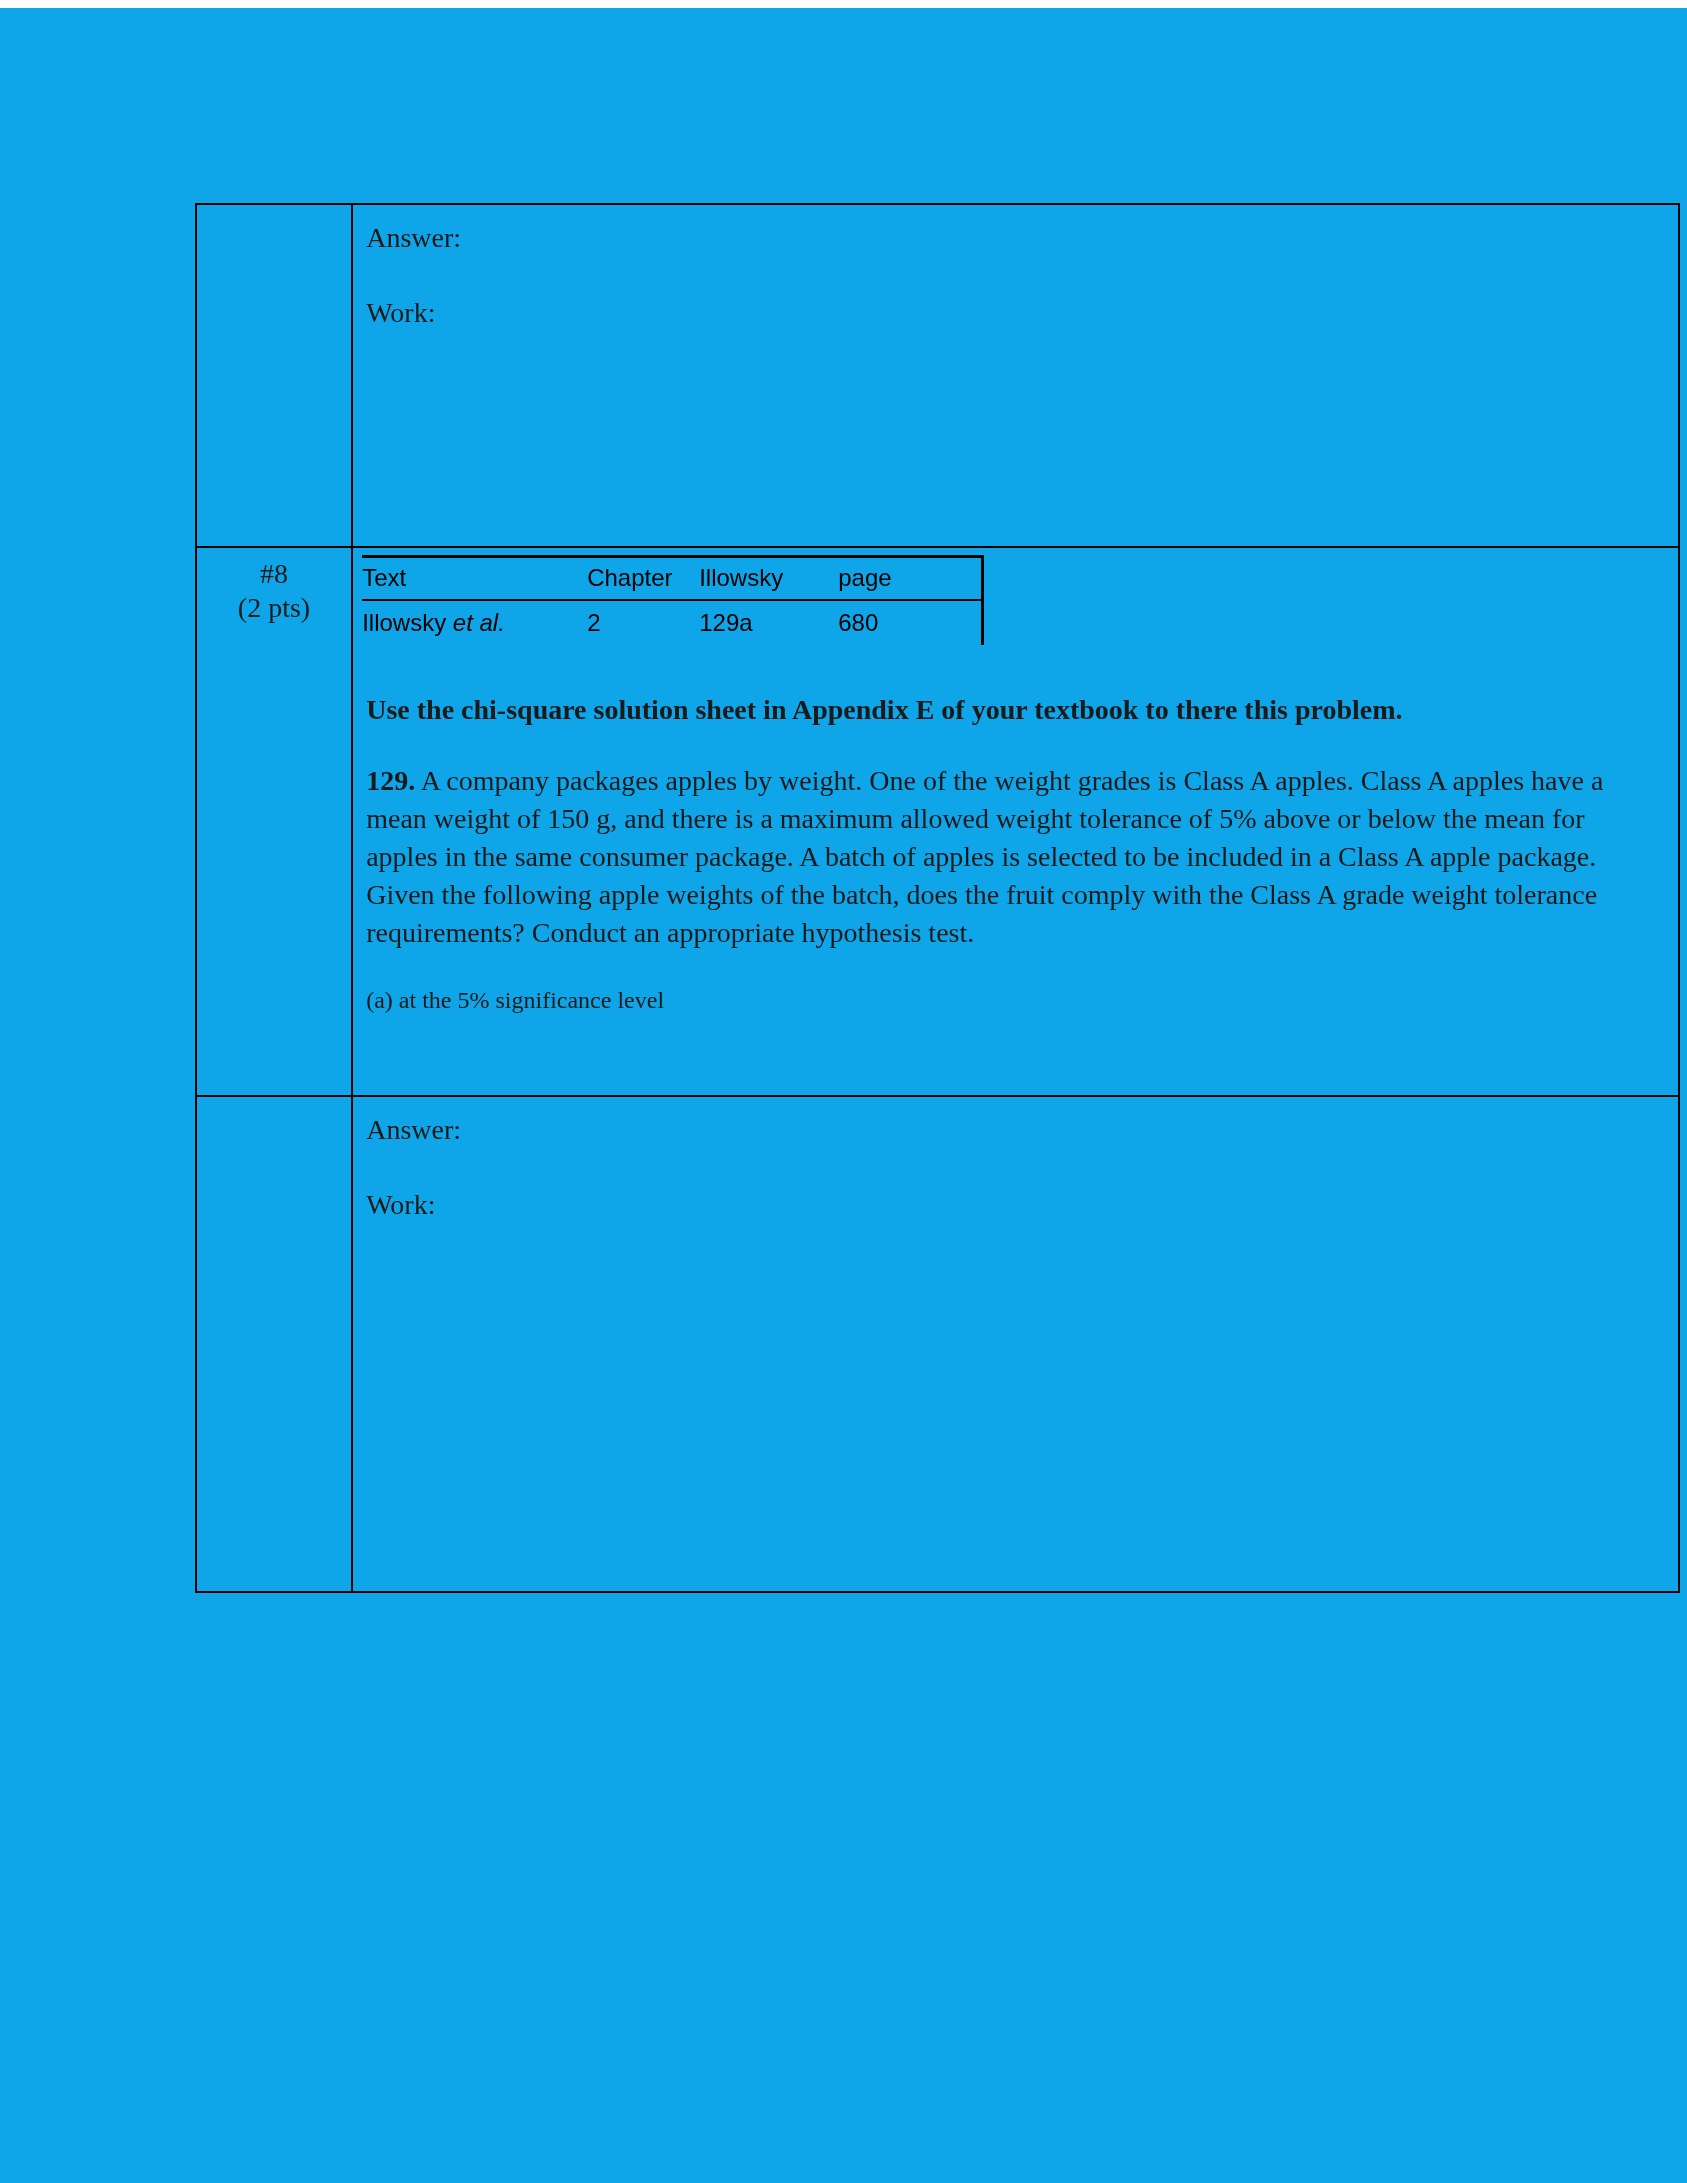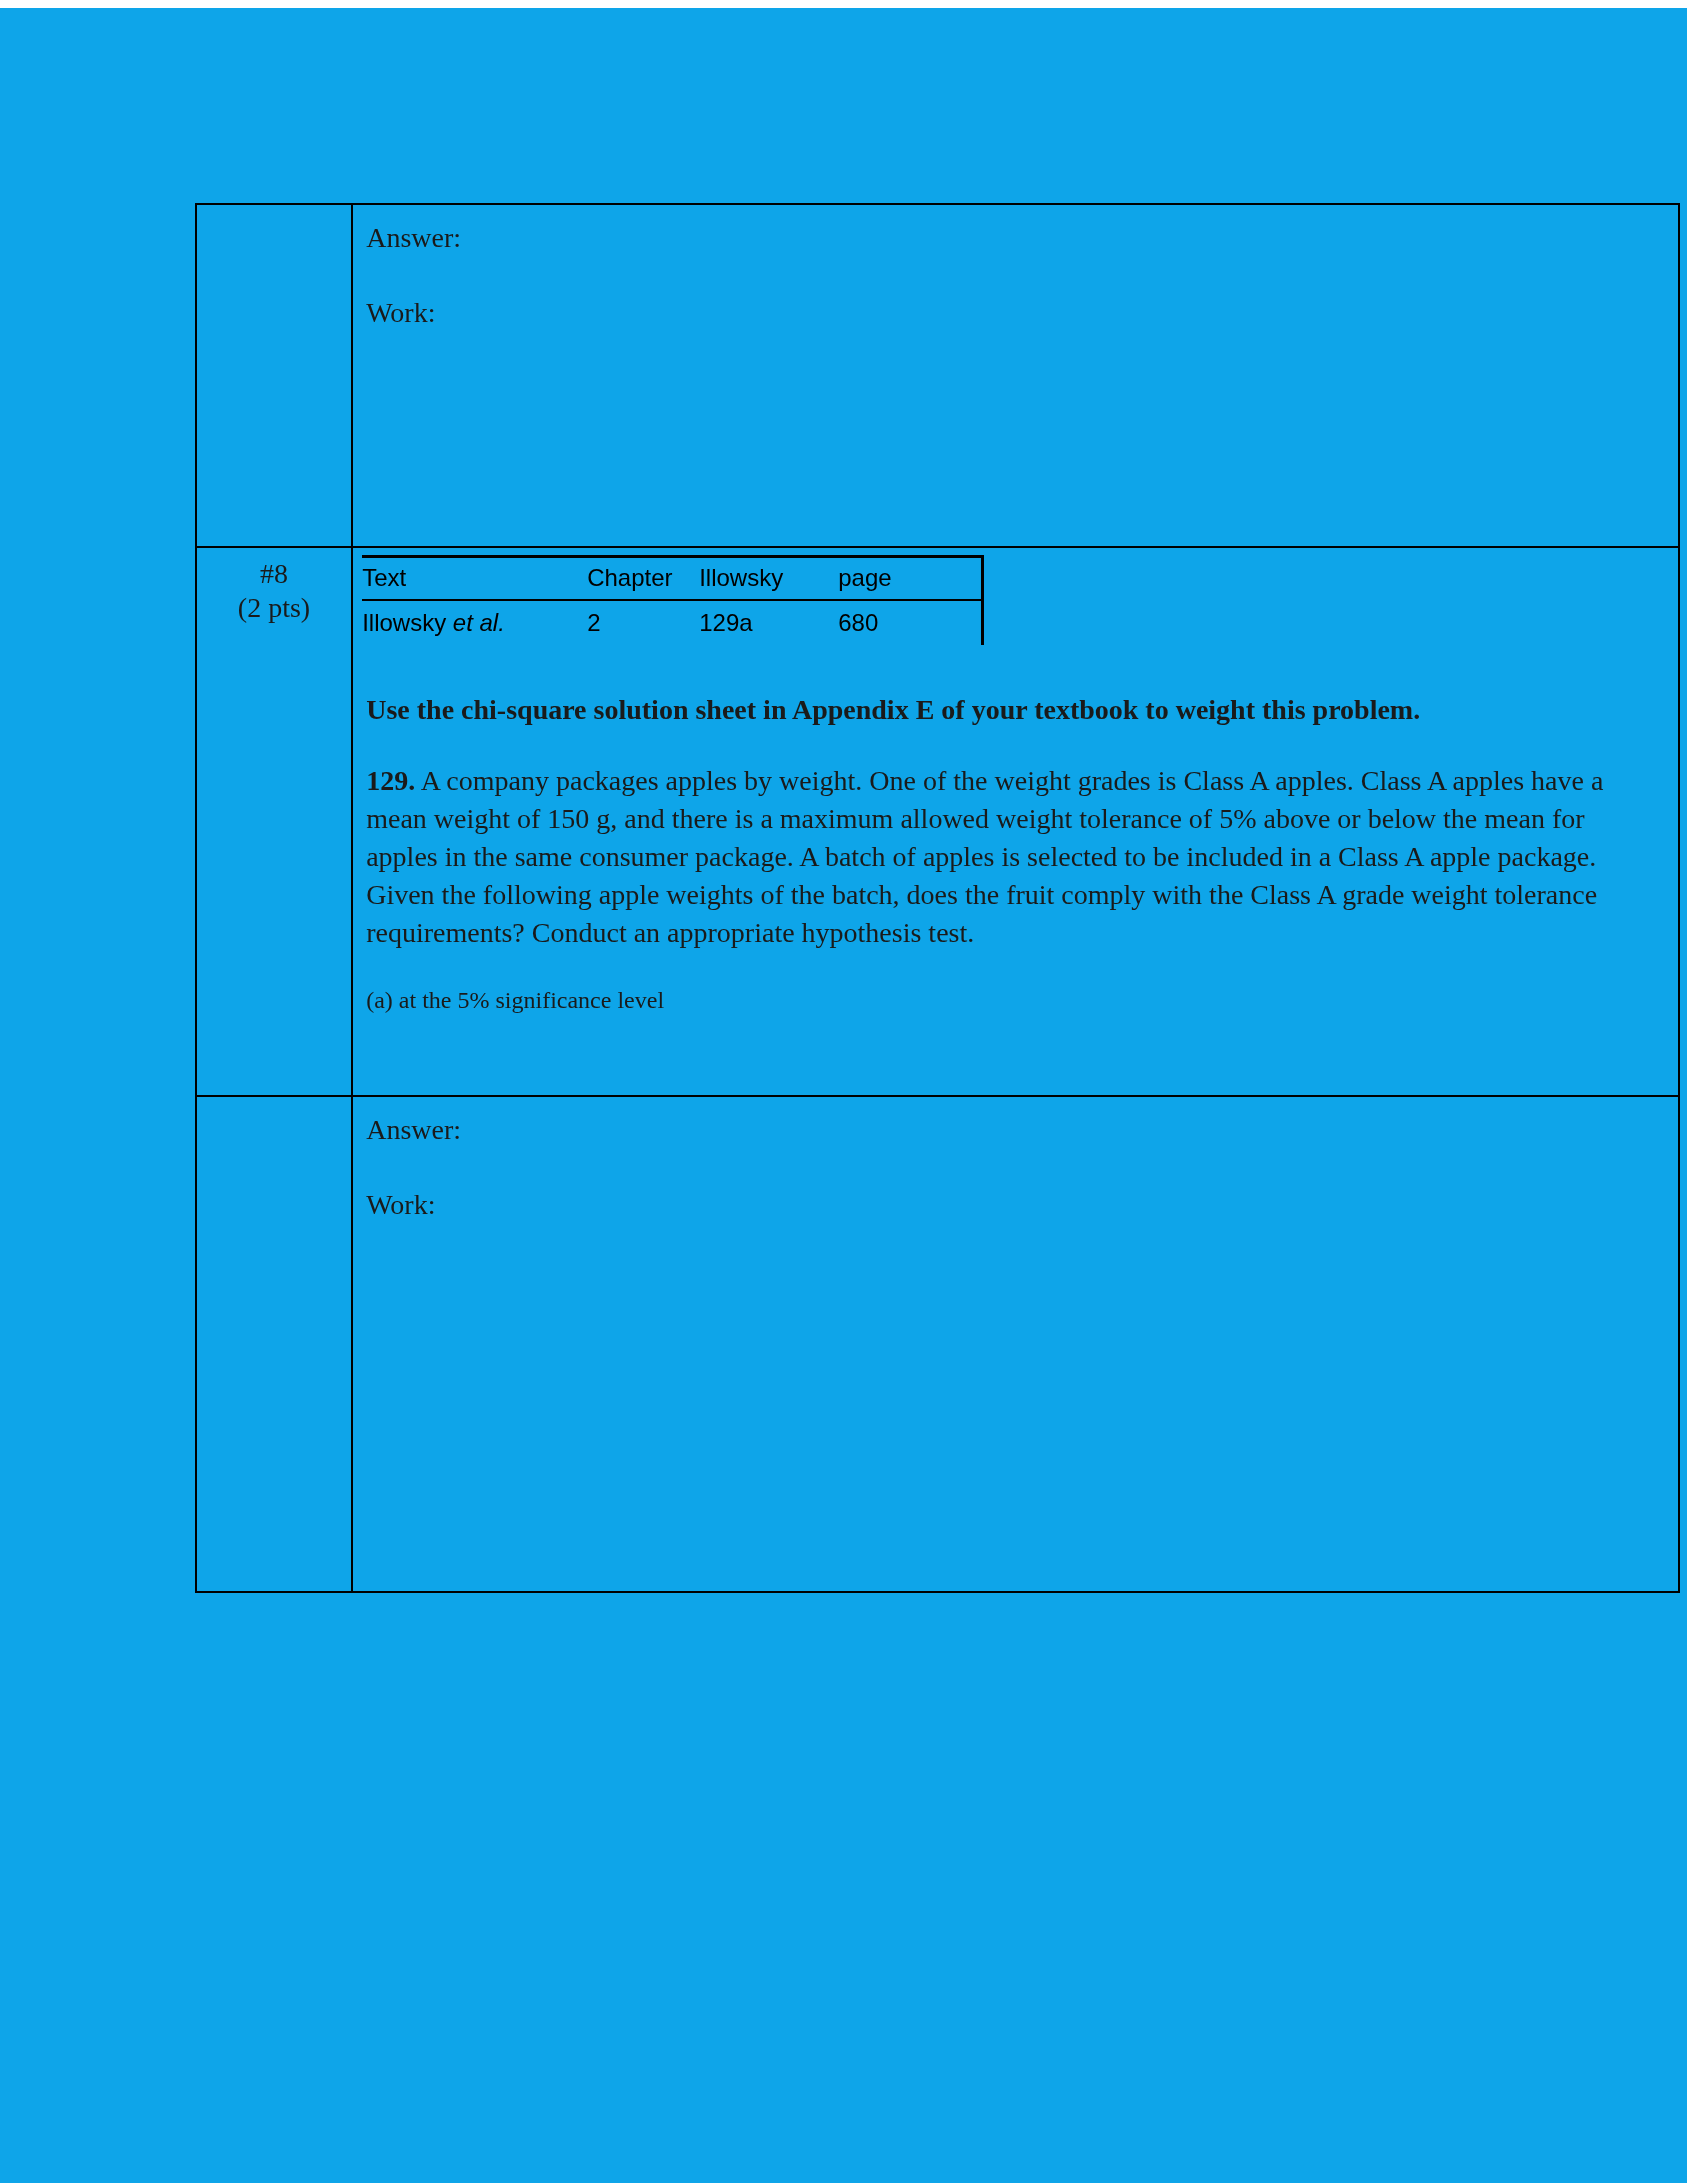--- a/index.html
+++ b/index.html
@@ -148,21 +148,21 @@
             <div class="ref-cell ref-col-page">page</div>
           </div>
           <div class="ref-row ref-data-row">
             <div class="ref-cell ref-col-text"><span class="ref-name-plain">Illowsky</span><span class="italic">et al.</span></div>
             <div class="ref-cell ref-col-chapter">2</div>
             <div class="ref-cell ref-col-exercise">129a</div>
             <div class="ref-cell ref-col-page">680</div>
           </div>
         </div>
 
-        <p class="instruction-line">Use the chi-square solution sheet in Appendix E of your textbook to weight this problem.</p>
+        <p class="instruction-line">Use the chi-square solution sheet in Appendix E of your textbook to there this problem.</p>
 
         <p class="problem-paragraph"><span class="problem-lead">129.</span><span> A company packages apples by weight. One of the weight grades is Class A apples. Class A apples have a mean weight of 150 g, and there is a maximum allowed weight tolerance of 5% above or below the mean for apples in the same consumer package. A batch of apples is selected to be included in a Class A apple package. Given the following apple weights of the batch, does the fruit comply with the Class A grade weight tolerance requirements? Conduct an appropriate hypothesis test.</span></p>
 
         <p class="part-a">(a) at the 5% significance level</p>
 
       </div>
     </div>
 
     <div class="trow row-3">
       <div class="cell-left"></div>

